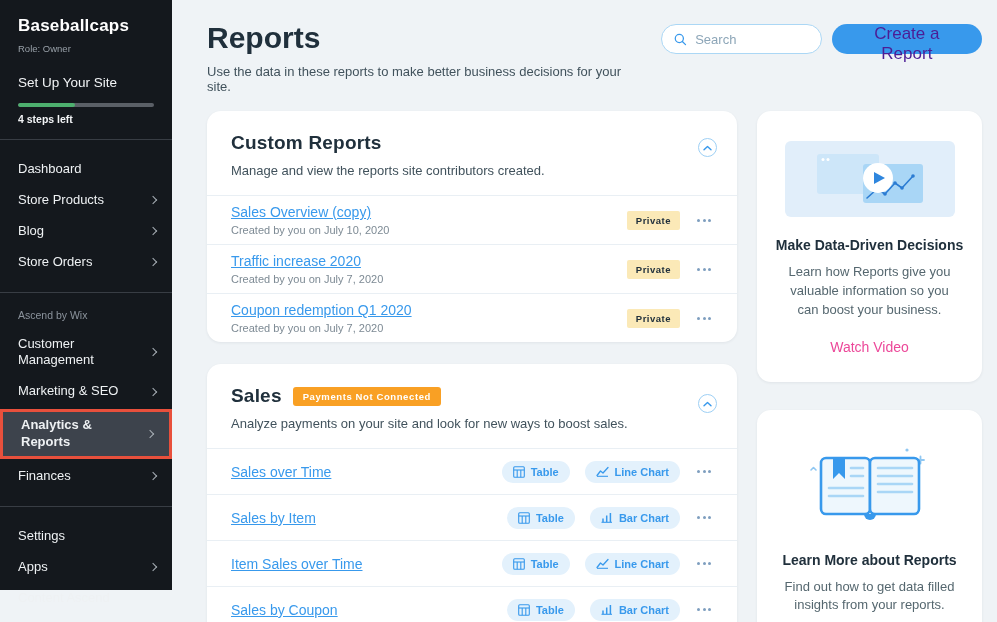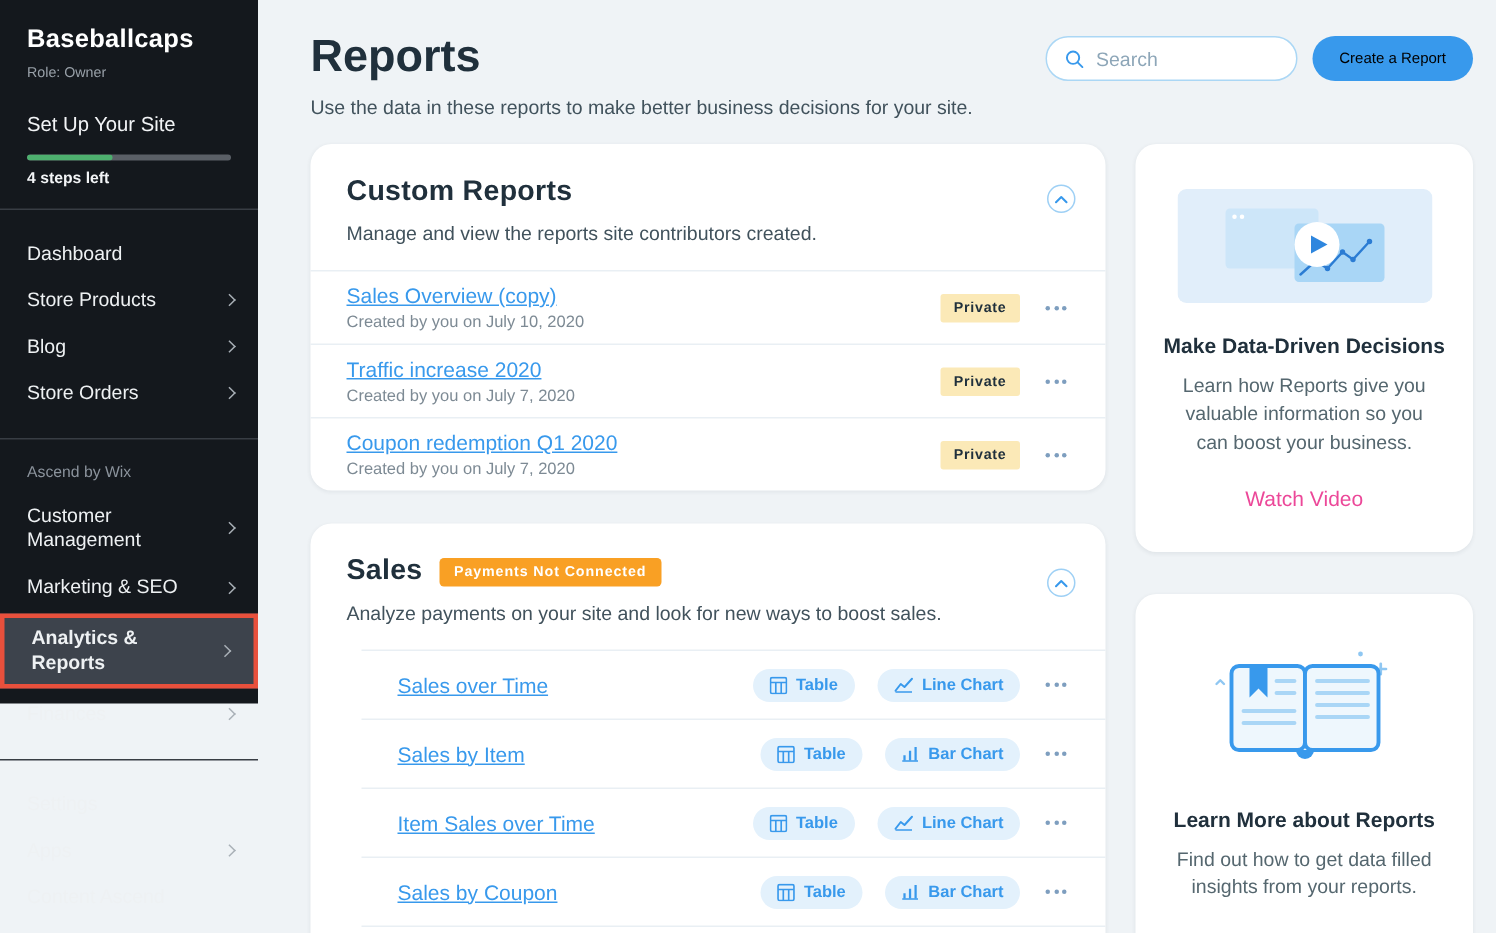--- a/index.html
+++ b/index.html
@@ -5,21 +5,21 @@
   * { box-sizing: border-box; margin: 0; padding: 0; }
   html,body { width: 997px; height: 622px; overflow: hidden; }
   body {
     font-family: "Liberation Sans", sans-serif;
     background: #eff3f6;
     display: flex;
     color: #20303c;
   }
   
   .sidebar {
-    width: 172px; min-width: 172px; height: 469px;
+    width: 172px; min-width: 172px; height: 590px;
     background: #14181d; color: #e9ecef; position: relative;
     padding-top: 16px;
   }
   .side-head { padding: 0 18px; }
   .site-name { font-size: 17px; font-weight: bold; letter-spacing: .2px; color: #fff; }
   .role { font-size: 9.5px; color: #98a0a8; margin-top: 7px; }
   .setup-title { font-size: 13.5px; margin-top: 21px; color: #f2f4f6; }
   .progress-track { margin-top: 13px; height: 4px; background: #5a5f66; border-radius: 2px; overflow: hidden; }
   .progress-fill { height: 100%; background: #4daf6e; border-radius: 2px; width: 42%; }
   .steps-left { font-size: 10.5px; margin-top: 6px; font-weight: bold; color: #f2f4f6; }
@@ -53,21 +53,21 @@
     border: 1px solid #abd7f5; border-radius: 16px;
     display: flex; align-items: center; padding: 0 12px; gap: 8px;
   }
   .search-box input {
     border: none; outline: none; width: 100%; font-size: 13px;
     font-family: "Liberation Sans", sans-serif; color: #2b3d4d; background: transparent;
   }
   .search-box input::placeholder { color: #8da6b8; }
   .create-btn {
     height: 30px; padding: 0 18px; border: none; border-radius: 16px;
-    background: #3899ec; color: #000000; font-size: 10px;
+    background: #3899ec; color: #4c1d95; font-size: 17px;
     font-family: "Liberation Sans", sans-serif; cursor: pointer;
   }
   .content { display: flex; gap: 20px; margin-top: 17px; align-items: flex-start; }
   .left-col { width: 530px; display: flex; flex-direction: column; gap: 22px; }
   .right-col { width: 225px; display: flex; flex-direction: column; gap: 28px; }
   .card { background: #fff; border-radius: 14px; box-shadow: 0 1px 3px rgba(22,45,61,.07); }
   .card-header { padding: 21px 24px 17px; position: relative; }
   .card-title { font-size: 19px; font-weight: 600; color: #20303c; letter-spacing: .2px; }
   .card-sub { font-size: 13px; color: #41525c; margin-top: 9px; }
   .title-line { display: flex; align-items: center; }
@@ -94,21 +94,21 @@
     background: #f9a024; color: #fff; font-size: 9.5px; font-weight: bold;
     letter-spacing: .6px; padding: 4px 10px; border-radius: 3px; margin-left: 11px;
   }
   .more-btn { display: flex; gap: 2.5px; cursor: pointer; padding: 4px 2px; }
   .more-btn i { width: 3px; height: 3px; border-radius: 50%; background: #7e9ebf; }
   .view-pill {
     display: flex; gap: 6px;
     background: #e3f1fc; color: #3899ec; border-radius: 14px;
     padding: 5px 11px; font-size: 11px; font-weight: 600; cursor: pointer;
   }
-  .sales-rows .report-row { min-height: 46px; margin-left: 34px; }
+  .sales-rows .report-row { min-height: 46px; }
   
   .promo-card { padding: 26px 18px 26px; text-align: center; }
   .promo-illus { margin: 4px auto 20px; display: block; }
   .promo-title { font-size: 14px; font-weight: bold; color: #20303c; }
   .promo-text { font-size: 13px; color: #55676f; line-height: 1.45; margin-top: 10px; padding: 0 4px; }
   .promo-link { color: #ec4899; font-size: 14px; margin-top: 19px; display: inline-block; cursor: pointer; }
 </style>
 </head>
 <body>
 

